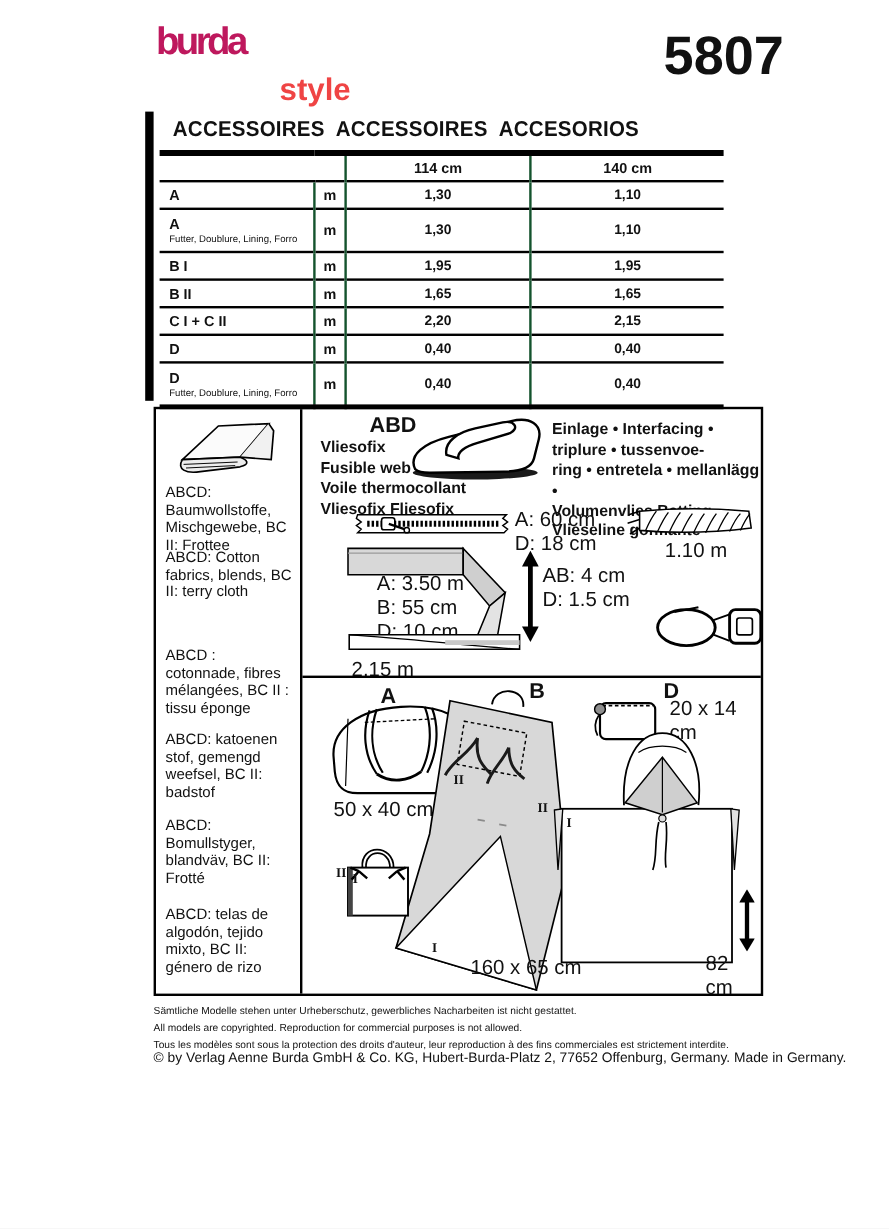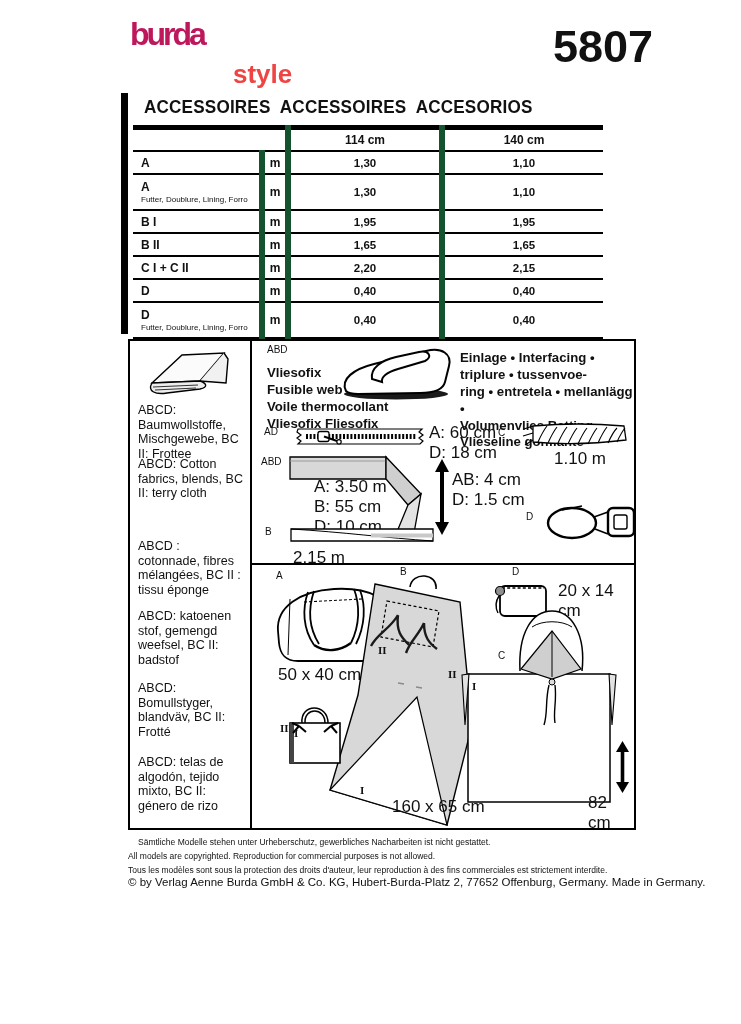--- a/index.html
+++ b/index.html
@@ -9,32 +9,32 @@
   
   .brand{font-weight:700;font-size:32px;letter-spacing:-3px;color:#be185d;line-height:1;}
   .brand-sub{font-weight:700;font-size:26px;color:#ef4444;letter-spacing:0;line-height:1;}
   .patnum{font-weight:700;font-size:45px;letter-spacing:0;line-height:1;}
   .secbar{width:7px;height:241px;background:#000;}
   .sectitle{font-weight:700;font-size:18px;white-space:pre;letter-spacing:.2px;transform:scaleX(.95);transform-origin:left;}
   
   table.req{border-collapse:collapse;table-layout:fixed;width:470px;border-top:5px solid #000;border-bottom:4px solid #000;}
   table.req td,table.req th{padding:0 4px;border-top:2px solid #000;font-size:12px;vertical-align:middle;}
   table.req tr.hdr th{border-top:none;height:20px;font-weight:700;text-align:center;}
-  table.req .vl{border-left:6px solid #14532d;margin-top:36px;}
+  table.req .vl{border-left:2px solid #14532d;margin-top:36px;}
   table.req td.lab{font-weight:700;text-align:left;padding-left:8px;}
   table.req td.unit{font-weight:700;text-align:center;}
   table.req td.val{font-weight:700;text-align:center;font-size:11.5px;}
   table.req .sub{font-weight:400;font-size:8px;line-height:1.15;margin-top:1px;}
   tr.rh1 td{height:21px;} tr.rh2 td{height:34px;}
   
   .mainbox{left:128px;top:339px;width:504px;height:487px;border:2px solid #000;}
   .sidebar{left:0;top:0;width:120px;height:487px;border-right:2px solid #000;}
   .fab{font-size:12.5px;line-height:1.16;width:106px;}
   .divider{left:122px;top:222px;width:382px;height:2px;background:#000;}
-  .nlabel{font-weight:400;font-size:10px;line-height:1;}
+  .nlabel{font-weight:700;font-size:18px;line-height:1;margin-left:41px;}
   .bold13{font-weight:700;font-size:13.2px;line-height:1.28;}
   .meas{font-weight:400;font-size:17px;line-height:1.18;}
   .roman{font-family:"Liberation Serif",serif;font-weight:700;font-size:11px;line-height:1;}
   
   .foot-sm{font-size:8.5px;line-height:1.1;}
   .foot-c{font-size:11.5px;line-height:1.1;}
   svg{display:block;}
 </style>
 </head>
 <body>
@@ -295,18 +295,18 @@
     <span class="abs" style="left:486px;top:400px;">
       <svg width="13" height="52" viewBox="0 0 13 52">
         <line x1="6.5" y1="8" x2="6.5" y2="44" stroke="#000" stroke-width="3.6"></line>
         <polygon points="6.5,0 0,11 13,11" fill="#000"></polygon>
         <polygon points="6.5,52 0,41 13,41" fill="#000"></polygon>
       </svg>
     </span>
     <div class="abs meas" style="left:458px;top:452px;">82 cm</div>
   </div>
 
-  <div class="abs foot-sm" style="left:128px;top:838px;margin-left:10px;">Sämtliche Modelle stehen unter Urheberschutz, gewerbliches Nacharbeiten ist nicht gestattet.</div>
+  <div class="abs foot-sm" style="left:128px;top:838px;">Sämtliche Modelle stehen unter Urheberschutz, gewerbliches Nacharbeiten ist nicht gestattet.</div>
   <div class="abs foot-sm" style="left:128px;top:852px;">All models are copyrighted. Reproduction for commercial purposes is not allowed.</div>
   <div class="abs foot-sm" style="left:128px;top:866px;">Tous les modèles sont sous la protection des droits d'auteur, leur reproduction à des fins commerciales est strictement interdite.</div>
   <div class="abs foot-c" style="left:128px;top:876px;">© by Verlag Aenne Burda GmbH &amp; Co. KG, Hubert-Burda-Platz 2, 77652 Offenburg, Germany. Made in Germany.</div>
 
 </div>
 
 </body></html>

